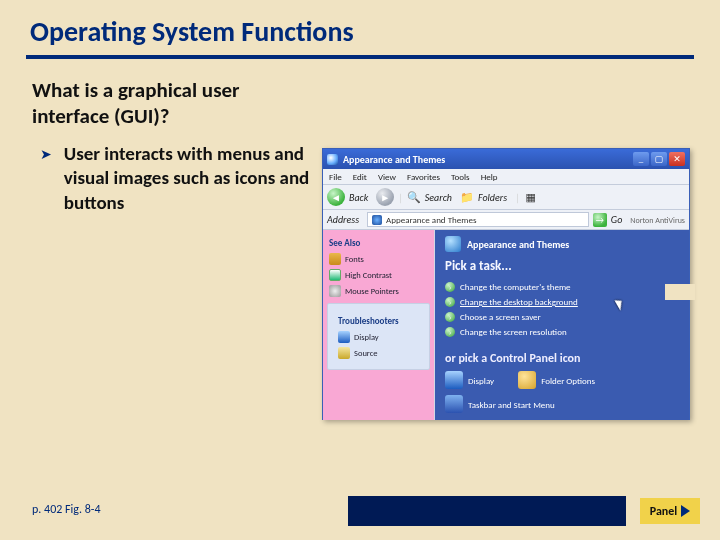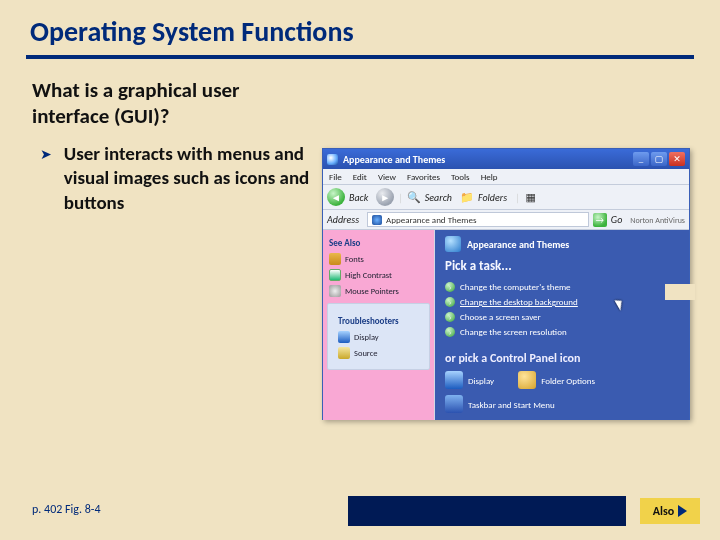--- a/index.html
+++ b/index.html
@@ -363,15 +363,15 @@
             <span>Taskbar and Start Menu</span>
           </div>
       </div>
     </div>
   </div>
 </div>
 
 <div class="footer-ref">p. 402 Fig. 8-4</div>
 <div class="blockbar"></div>
 <div class="next">
-  <span>Also</span>
+  <span>Panel</span>
   <div class="tri"></div>
 </div>
 
 </body></html>

